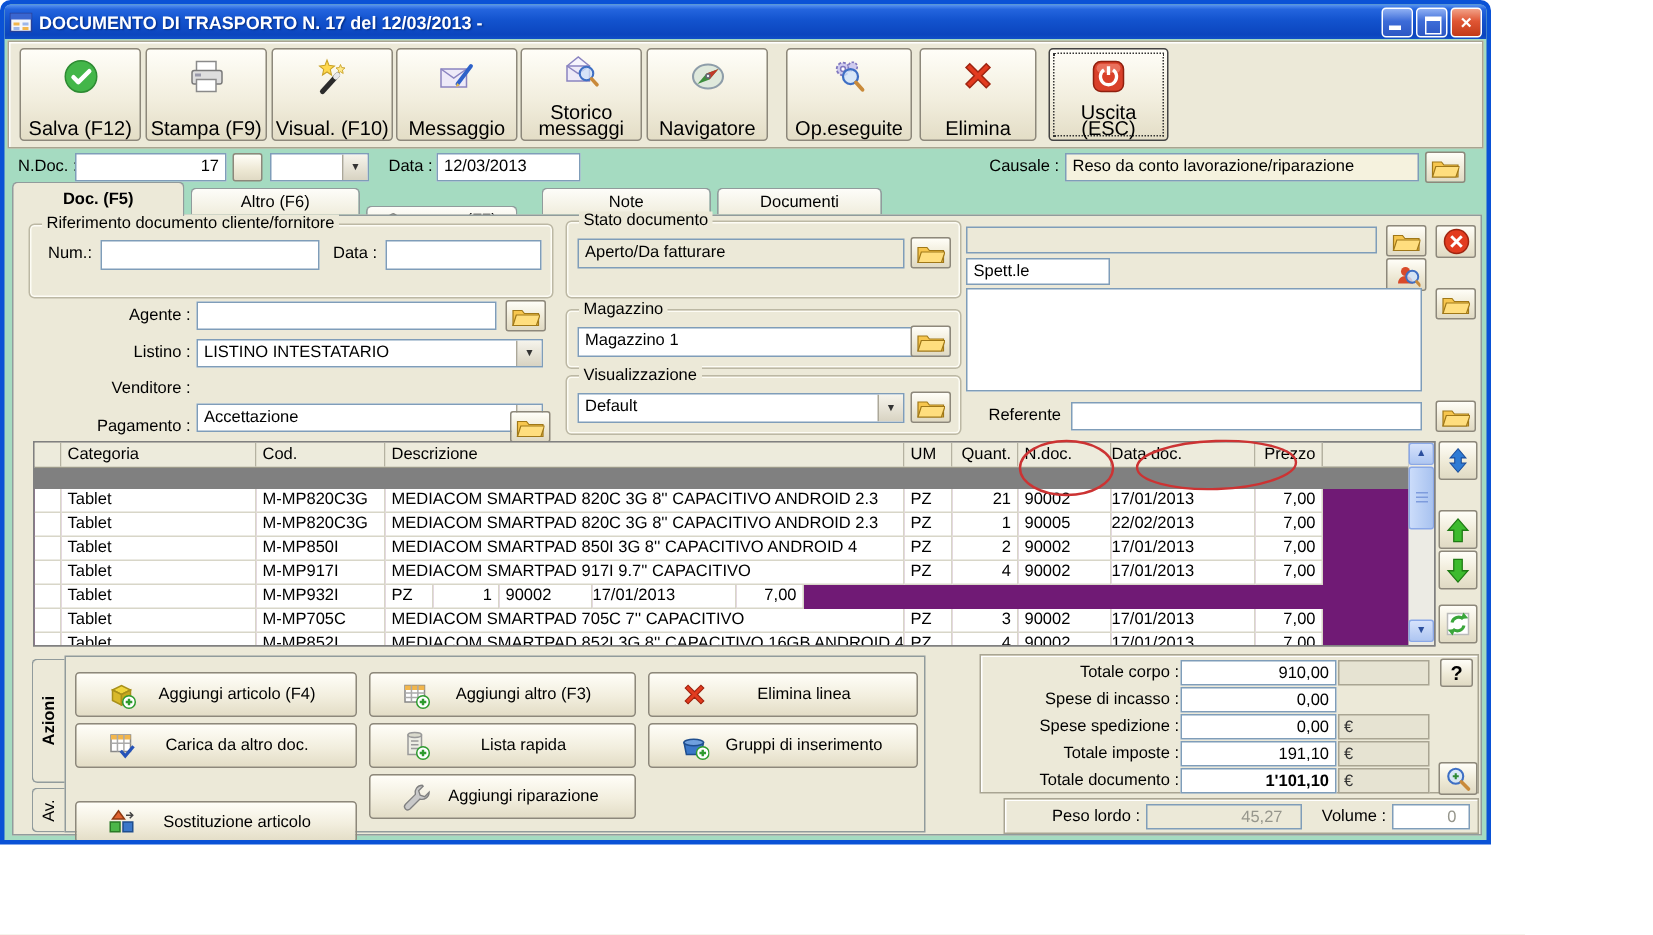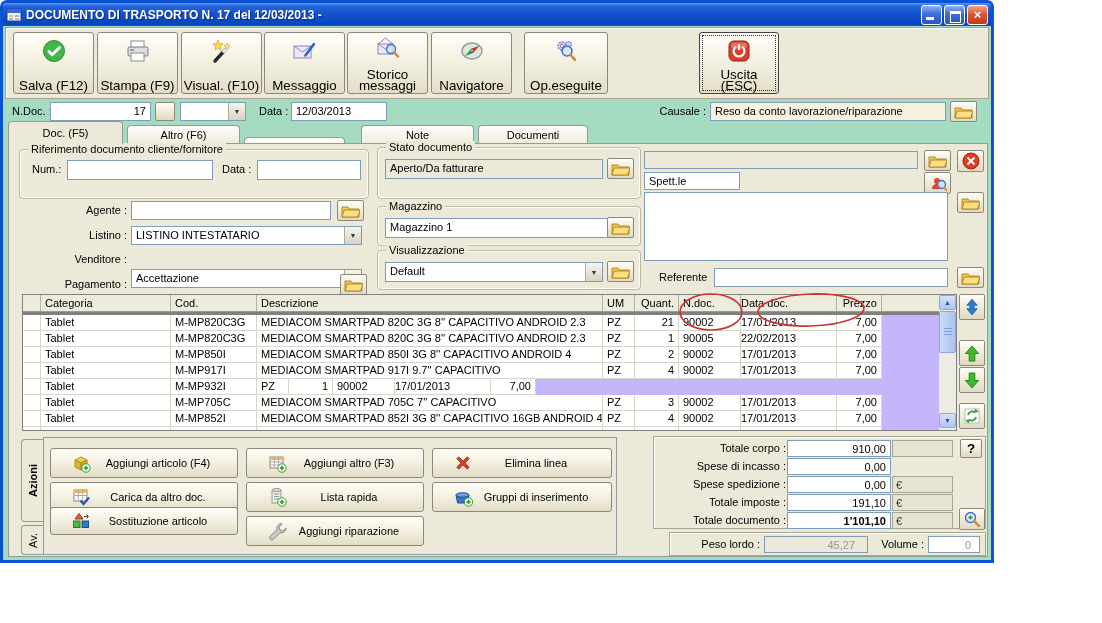--- a/index.html
+++ b/index.html
@@ -39,27 +39,27 @@
          white-space:nowrap;overflow:hidden}
   .cbtn{position:absolute;right:0;top:0;bottom:0;width:16px;display:flex;align-items:center;justify-content:center;
         background:linear-gradient(180deg,#F6F4EC,#D8D3C2);border-left:1px solid #ACA899;font-size:7px;color:#333}
   .fbtn,.sqbtn{background:linear-gradient(180deg,#FFFEF8,#EDE8D4 60%,#E0DAC4);border:1px solid #8d887b;
         border-radius:2px;display:flex;align-items:center;justify-content:center;padding:0}
   .grp{border:1px solid #BCB8A4;border-radius:4px;box-shadow:inset 0 0 0 1px #fdfcf5}
   .leg{position:absolute;top:-7px;left:8px;background:#ECE9D8;padding:0 3px;white-space:nowrap}
   
   .tab{position:absolute;background:linear-gradient(180deg,#FDFDF9,#F0EDDD);border:1px solid #919B9C;
        border-bottom:none;border-radius:4px 4px 0 0;text-align:center;padding-top:3px;height:18px;box-sizing:border-box}
-  .tab.active{background:#ECE9D8;font-weight:normal;height:23px;z-index:5;padding-top:5px}
+  .tab.active{background:#ECE9D8;font-weight:bold;height:23px;z-index:5;padding-top:5px}
   .panel{left:5px;top:140px;width:980px;height:414px;background:#ECE9D8;border:1px solid #919B9C;z-index:2}
   
   .grid{left:13px;top:150px;width:935px;height:137px;border:1px solid #808080;background:#808080;overflow:hidden}
   .ghead{position:absolute;left:0;top:0;width:916px;height:17px;background:#EDEBDC;display:flex;
          border-bottom:1px solid #9C9A8A;box-sizing:border-box}
-  .gbody{position:absolute;left:0;top:20px;width:916px;height:118px;background:#c4b5fd;overflow:hidden}
+  .gbody{position:absolute;left:0;top:31px;width:916px;height:118px;background:#701a75;overflow:hidden}
   .gr{display:flex;height:16px}
   .gc{background:#fff;border-right:1px solid #D8D6C8;border-bottom:1px solid #D8D6C8;box-sizing:border-box;
       overflow:hidden;white-space:nowrap;line-height:15px;padding-left:4px;flex:none}
   .gc.h{background:#EDEBDC;border-right:1px solid #B5B2A1;border-bottom:none;line-height:16px}
   .c0{width:18px;padding-left:0}.c1{width:130px}.c2{width:86px}.c3{width:346px}.c4{width:32px}
   .c5{width:44px;text-align:right;padding-right:4px;padding-left:0}
   .c6{width:62px}.c7{width:96px;text-align:left;padding-left:0}
   .c8{width:45px;text-align:right;padding-right:4px;padding-left:0}
   .vsb{position:absolute;left:916px;top:0;width:17px;height:135px;background:#ECEBE4}
   .sbtn{position:absolute;left:0;width:17px;height:15px;background:linear-gradient(180deg,#D6E2FB,#AEC6F2);
@@ -188,20 +188,28 @@
           <svg width="26" height="26" viewBox="0 0 26 26">
             <circle cx="9" cy="8" r="4.2" fill="#CFCBEE" stroke="#8078BE" stroke-width="1.2" stroke-dasharray="2 1.2"></circle>
             <circle cx="9" cy="8" r="1.6" fill="#fff" stroke="#8078BE"></circle>
             <circle cx="15.5" cy="6.5" r="3" fill="#CFCBEE" stroke="#8078BE" stroke-width="1.1" stroke-dasharray="1.6 1"></circle>
             <circle cx="14" cy="13" r="5" fill="rgba(208,228,250,.8)" stroke="#3E6FC4" stroke-width="1.5"></circle>
             <line x1="17.7" y1="17" x2="22" y2="21.8" stroke="#C98A3A" stroke-width="2.6" stroke-linecap="round"></line>
           </svg>
         </span>
       <span class="lab">Op.eseguite</span>
     </button>
+    <button class="tbtn" style="left:607px;width:78px">
+      <span class="ic">
+          <svg width="26" height="26" viewBox="0 0 26 26">
+            <path d="M5 7l2.5-2.5L13 10l5.5-5.5L21 7l-5.5 5.5L21 18l-2.5 2.5L13 15l-5.5 5.5L5 18l5.5-5.5z" fill="#E23B1F" stroke="#9E2410"></path>
+          </svg>
+        </span>
+      <span class="lab">Elimina</span>
+    </button>
     <button class="tbtn focused" style="left:693px;width:80px">
       <span class="ic">
           <svg width="26" height="26" viewBox="0 0 26 26">
             <rect x="3" y="3" width="20" height="20" rx="5" fill="#D9402A" stroke="#8F1F0E"></rect>
             <rect x="5" y="4.5" width="16" height="6" rx="3" fill="#E9705C"></rect>
             <path d="M10 8.6a5.4 5.4 0 1 0 6 0" fill="none" stroke="#fff" stroke-width="2.2"></path>
             <line x1="13" y1="6.2" x2="13" y2="12" stroke="#fff" stroke-width="2.2"></line>
           </svg>
         </span>
       <span class="lab">Uscita (ESC)</span>
@@ -590,21 +598,21 @@
         <span class="aic">
             <svg width="20" height="20" viewBox="0 0 20 20">
               <path d="M3 8h13l-1.6 8H4.6z" fill="#3A77C9" stroke="#1F4E8E"></path>
               <ellipse cx="9.5" cy="8" rx="6.5" ry="2.2" fill="#6FA0DE" stroke="#1F4E8E"></ellipse>
               <circle cx="15.5" cy="15" r="4.2" fill="#fff" stroke="#2E9B2E"></circle>
               <path d="M13.3 15h4.4M15.5 12.8v4.4" stroke="#2E9B2E" stroke-width="1.6"></path>
             </svg>
           </span>
         <span class="alab">Gruppi di inserimento</span>
       </div>
-      <div class="abtn" style="left:6px;top:69px;width:188px;height:28px">
+      <div class="abtn" style="left:6px;top:96px;width:188px;height:28px">
         <span class="aic">
             <svg width="20" height="20" viewBox="0 0 20 20">
               <path d="M4 8l4-5.5L12 8z" fill="#E0622F" stroke="#8F3A10"></path>
               <rect x="2.5" y="10" width="6.5" height="6.5" fill="#4CB648" stroke="#2A7A26"></rect>
               <rect x="11" y="10" width="6.5" height="6.5" fill="#3A77C9" stroke="#1F4E8E"></rect>
               <path d="M13 5.5h4M15.5 3.5l2 2-2 2" fill="none" stroke="#444"></path>
             </svg>
           </span>
         <span class="alab">Sostituzione articolo</span>
       </div>

